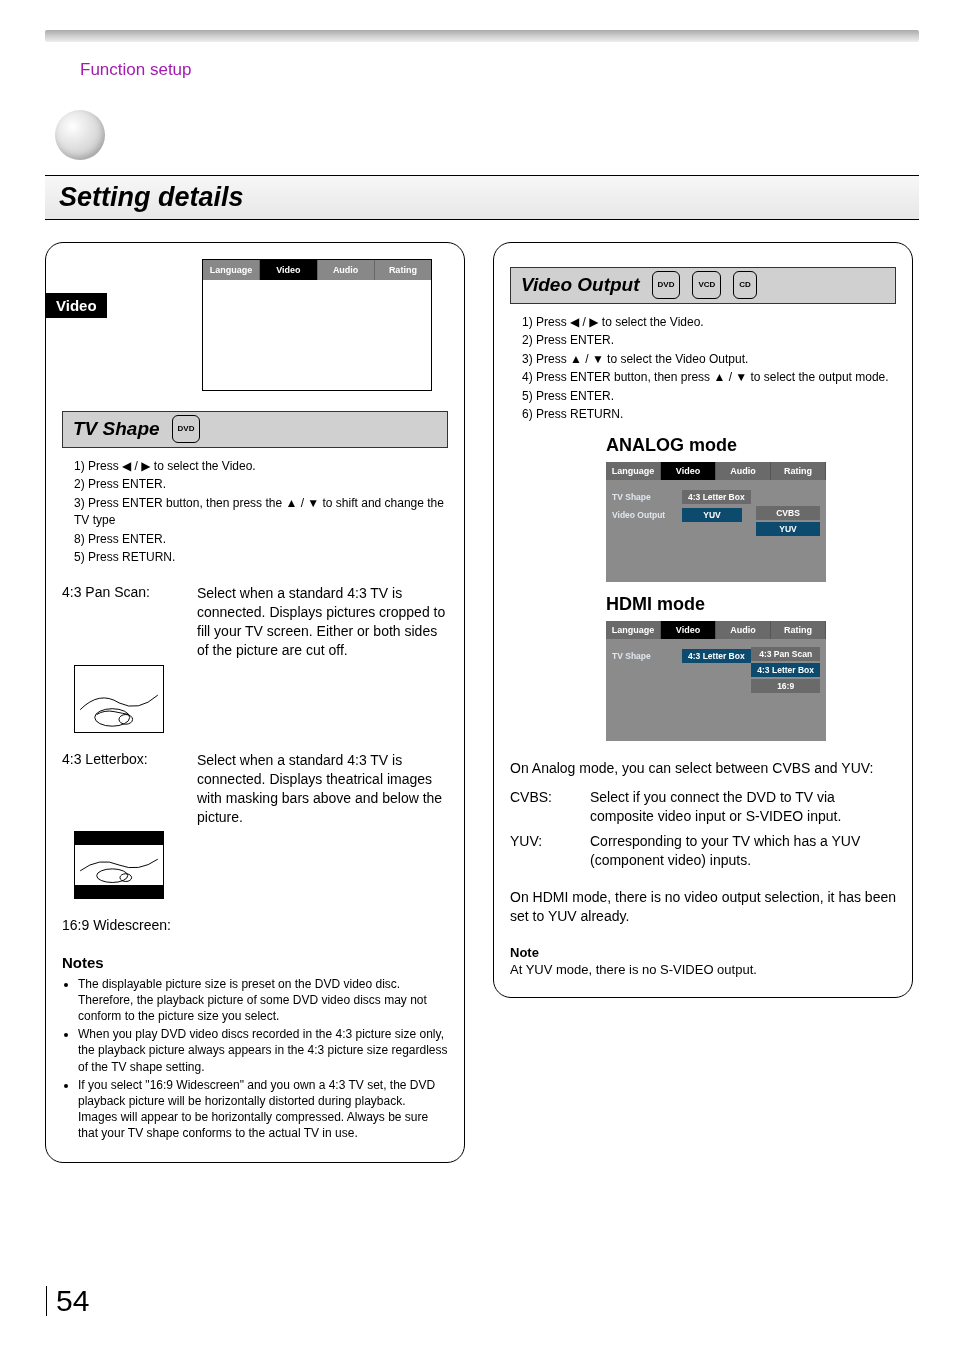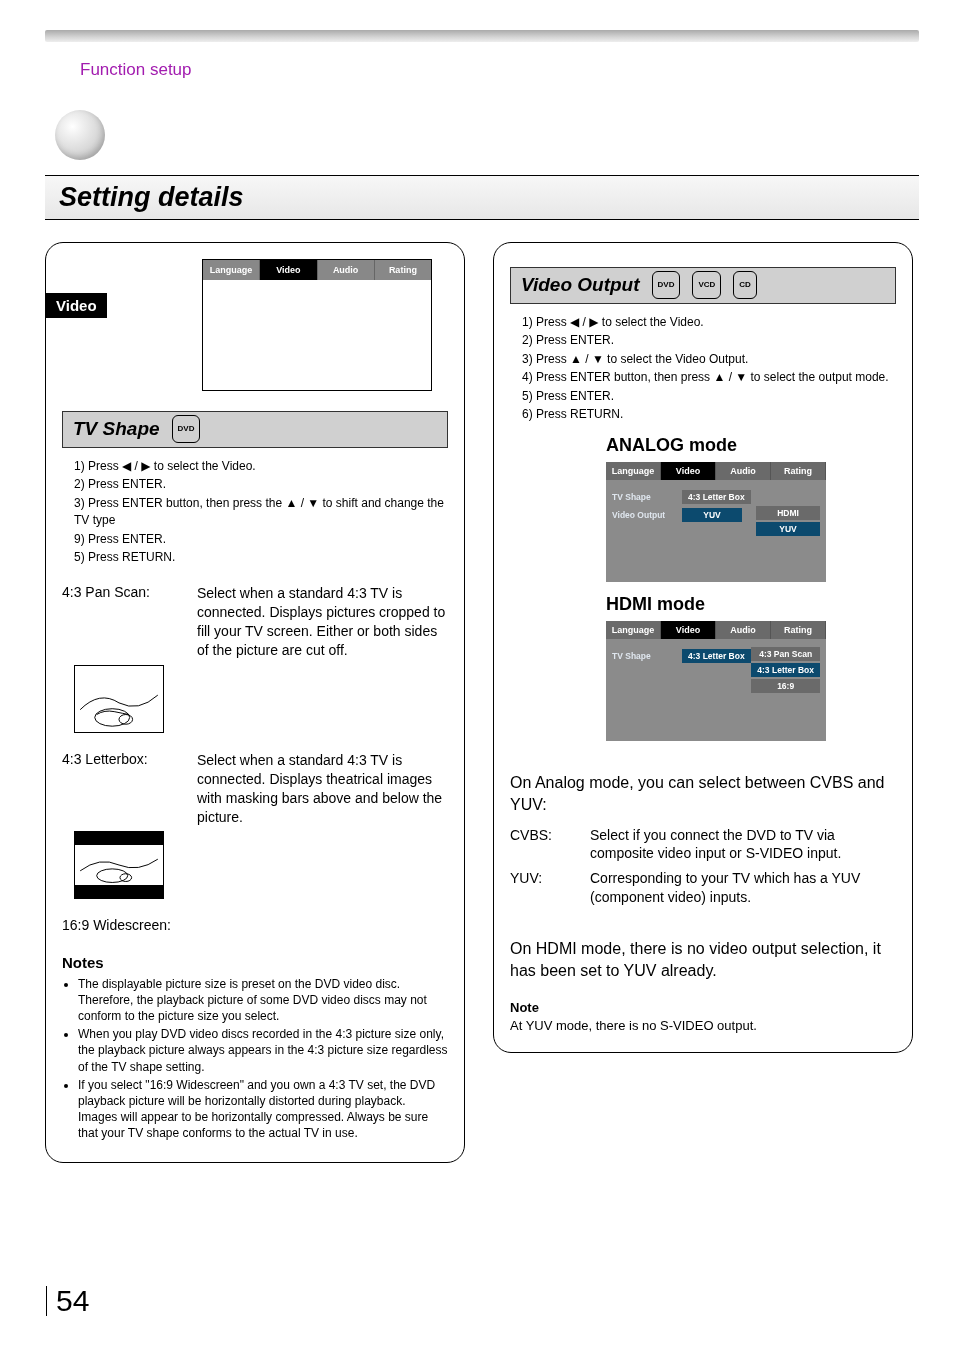--- a/index.html
+++ b/index.html
@@ -166,21 +166,21 @@
   .osd-menu .tab { flex:1; background:#6a6a6a; text-align:center; line-height:18px; border-right:1px solid #555;}
   .osd-menu .tab.active { background:#000; }
   .osd-menu .body { padding: 8px 6px; position:relative; }
   .menu-row { display:flex; align-items:center; gap:6px; height:18px; }
   .menu-row .mlabel { width:64px; color:#dfe6ee; font-size:8.5px; }
   .pill { background:#6a6a6a; padding:2px 6px; font-size:8.5px; color:#fff; min-width:60px; text-align:center; }
   .pill.sel { background:#0c4a6e; }
   .dropdown { position:absolute; right:6px; top:26px; display:flex; flex-direction:column; gap:2px;}
   .dropdown .pill { min-width: 64px; }
 
-  .body-text { font-size: 16px; line-height: 1.35; margin-top: 31px; }
+  .body-text { font-size: 14px; line-height: 1.35; margin-top: 18px; }
   .defs { font-size:14px; line-height:1.35; margin-top:10px;}
   .defs div { display:flex; margin-bottom:6px; }
   .defs .dk { width:80px; flex-shrink:0; }
   .note-block2 { font-size:13px; line-height:1.35; margin-top:18px;}
   .note-block2 strong { font-size:13px; display:block;}
 
   .page-num {
     position: absolute;
     left: 46px;
     bottom: 32px;
@@ -223,21 +223,21 @@
 
         <div class="section-header">
           <h2>TV Shape</h2>
           <span class="tag">DVD</span>
         </div>
 
         <ul class="steps">
           <li>1)  Press ◀ / ▶  to select the Video.</li>
           <li>2)  Press ENTER.</li>
           <li>3)  Press ENTER button, then press the ▲ / ▼ to shift and change the TV type</li>
-          <li>9)  Press ENTER.</li>
+          <li>8)  Press ENTER.</li>
           <li>5)  Press RETURN.</li>
         </ul>
 
         <div class="option-row">
           <div class="opt-label">4:3 Pan Scan:</div>
           <div class="opt-desc">Select when a standard 4:3 TV is connected.
 Displays pictures cropped to fill your TV screen.  Either or both sides of the picture are cut off.</div>
         </div>
         <div class="tv-illus">
           <svg viewBox="0 0 90 68">
@@ -306,21 +306,21 @@
           <div class="body">
             <div class="menu-row">
               <div class="mlabel">TV Shape</div>
               <div class="pill">4:3 Letter Box</div>
             </div>
             <div class="menu-row">
               <div class="mlabel">Video Output</div>
               <div class="pill sel">YUV</div>
             </div>
             <div class="dropdown">
-              <div class="pill">HDMI</div>
+              <div class="pill">CVBS</div>
               <div class="pill sel">YUV</div>
             </div>
           </div>
         </div>
 
         <div class="mode-label">HDMI mode</div>
         <div class="osd-menu">
           <div class="tabs">
             <div class="tab">Language</div>
             <div class="tab active">Video</div>

